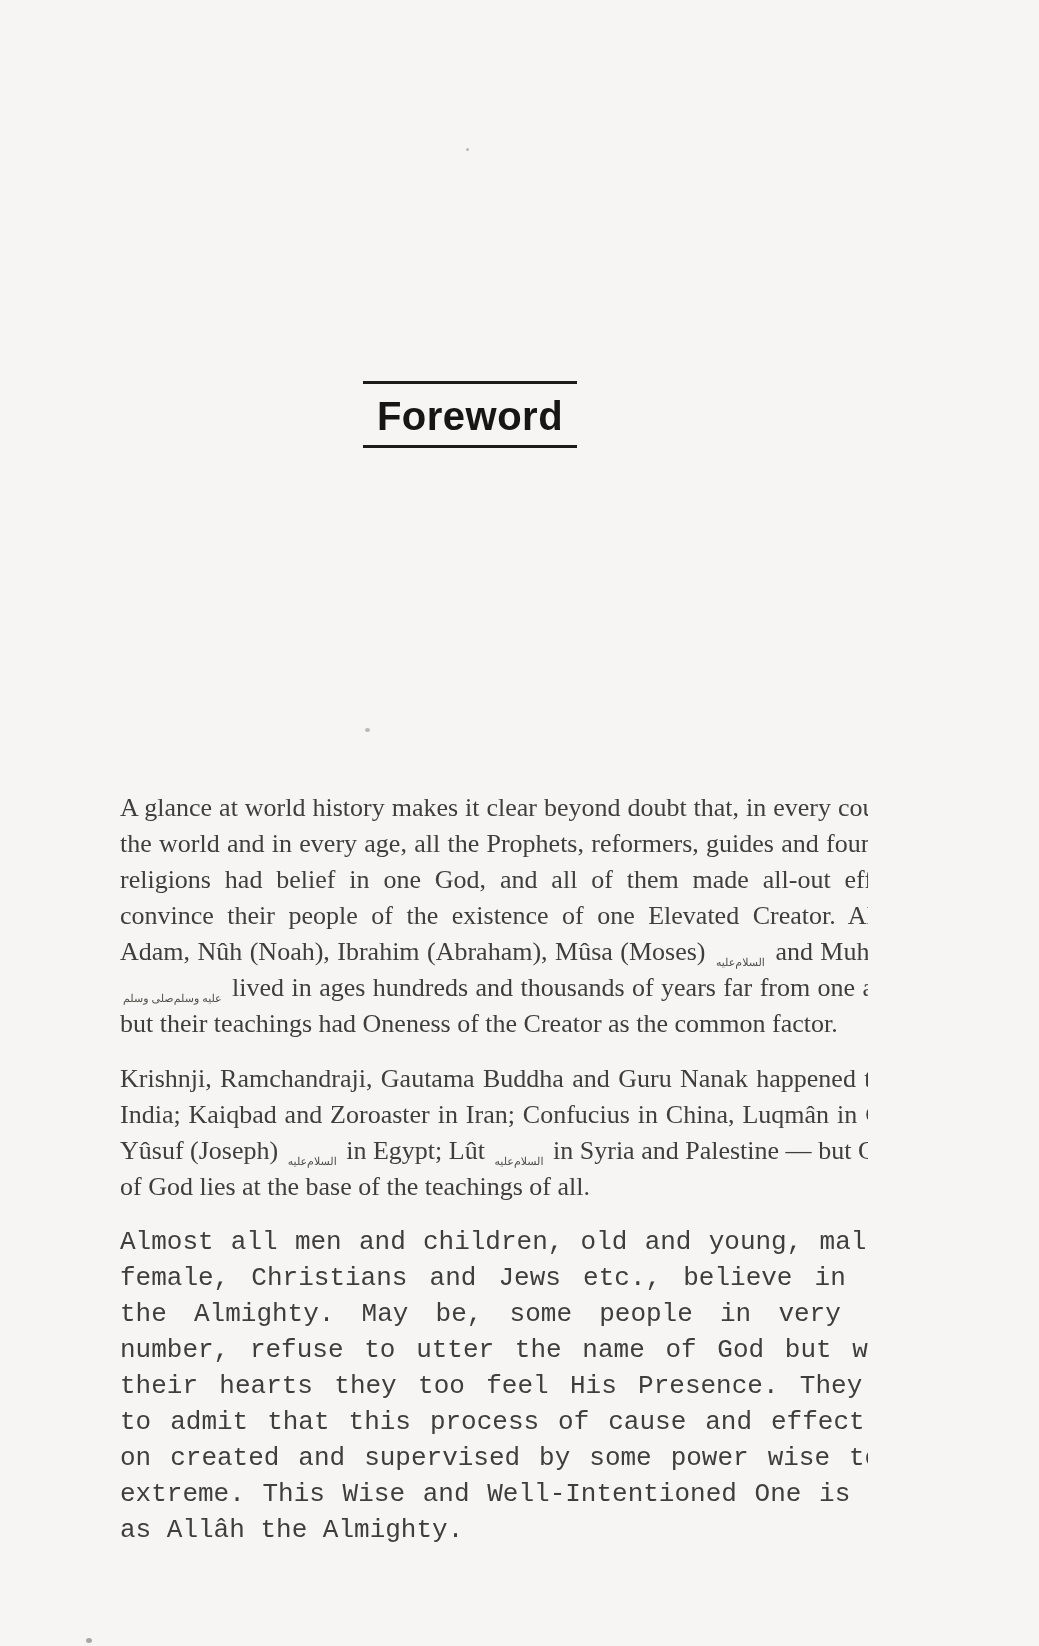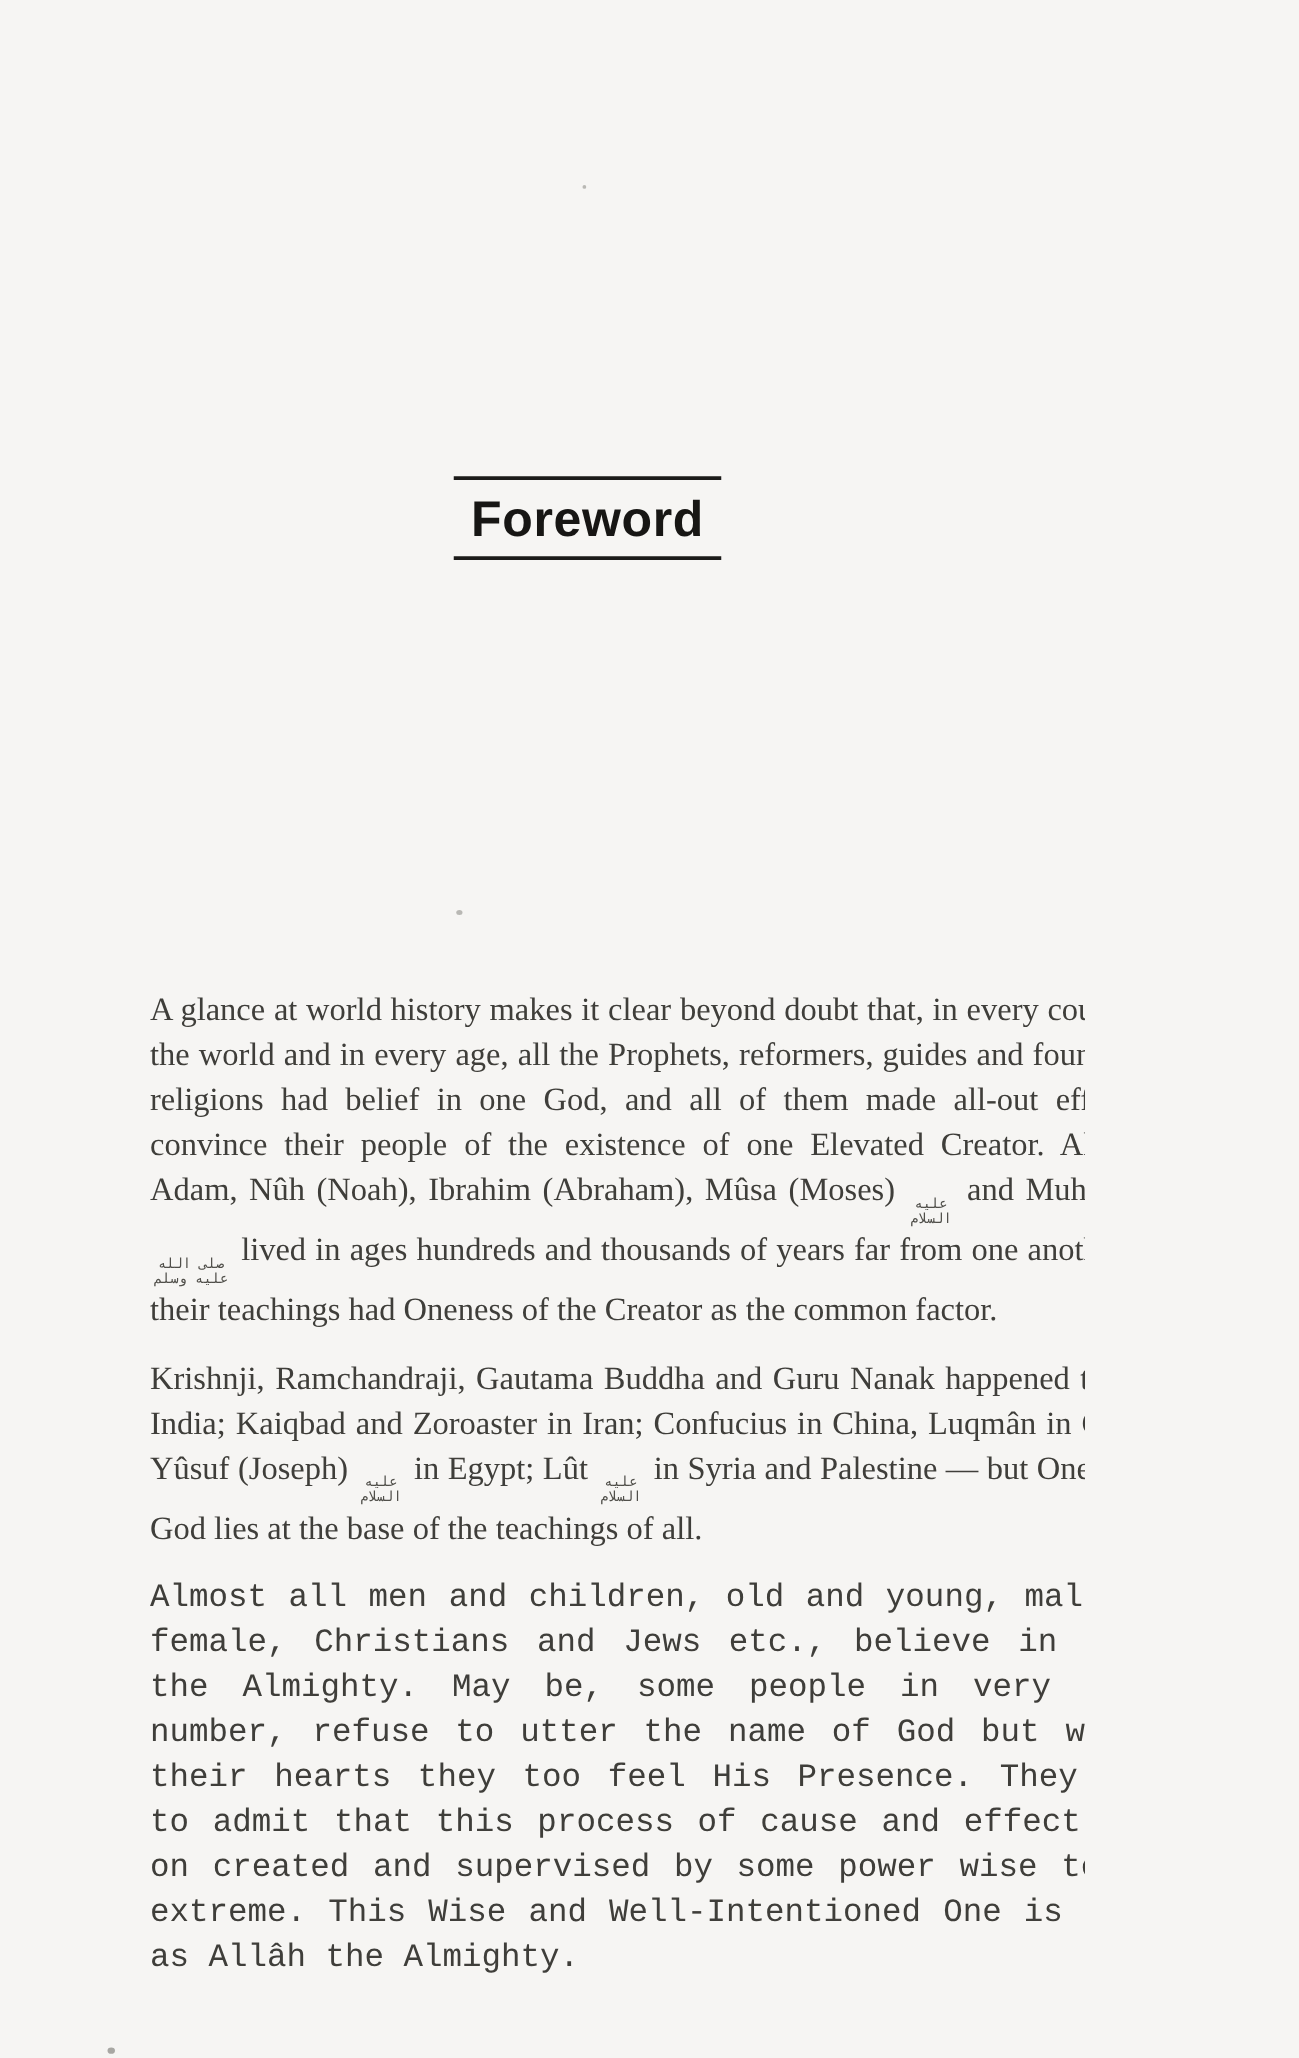--- a/index.html
+++ b/index.html
@@ -64,25 +64,25 @@
     font-size: 26px;
     line-height: 36px;
     color: #3f3e3a;
     text-align: justify;
     text-justify: inter-word;
   }
   .para:last-child { margin-bottom: 0; font-family: Liberation Mono, monospace; }
   
   .sym {
     display: inline-flex;
-    flex-direction: column;
+    flex-direction: row;
     align-items: center;
     vertical-align: -6px;
     margin: 0 3px;
-    font-family: Liberation Mono, monospace;
+    font-family: Liberation Sans, sans-serif;
     font-size: 11px;
     line-height: 1.05;
     color: #504f4a;
     white-space: nowrap;
   }
   
   .speck {
     position: absolute;
     border-radius: 50%;
     background: #b9b8b4;
@@ -104,21 +104,21 @@
     <h1 class="chapter-title">Foreword</h1>
   </div>
 
   <div class="content">
 
     <div class="paragraphs">
         <p class="para">A glance at world history makes it clear beyond doubt that, in every country of the world and in every age, all the Prophets, reformers, guides and founders of religions had belief in one God, and all of them made all-out efforts to convince their people of the existence of one Elevated Creator. Although Adam, Nûh (Noah), Ibrahim (Abraham), Mûsa (Moses) <span class="sym">
             <span>عليه</span>
             <span>السلام</span>
           </span> and Muhammad <span class="sym">
-            <span>صلى الله</span>
+            <span>صلى وسلم</span>
             <span>عليه وسلم</span>
           </span> lived in ages hundreds and thousands of years far from one another, but their teachings had Oneness of the Creator as the common factor.</p>
         <p class="para">Krishnji, Ramchandraji, Gautama Buddha and Guru Nanak happened to be in India; Kaiqbad and Zoroaster in Iran; Confucius in China, Luqmân in Greece; Yûsuf (Joseph) <span class="sym">
             <span>عليه</span>
             <span>السلام</span>
           </span> in Egypt; Lût <span class="sym">
             <span>عليه</span>
             <span>السلام</span>
           </span> in Syria and Palestine — but Oneness of God lies at the base of the teachings of all.</p>
         <p class="para">Almost all men and children, old and young, male and female, Christians and Jews etc., believe in Allâh the Almighty. May be, some people in very small number, refuse to utter the name of God but within their hearts they too feel His Presence. They have to admit that this process of cause and effect goes on created and supervised by some power wise to the extreme. This Wise and Well-Intentioned One is known as Allâh the Almighty.</p>

